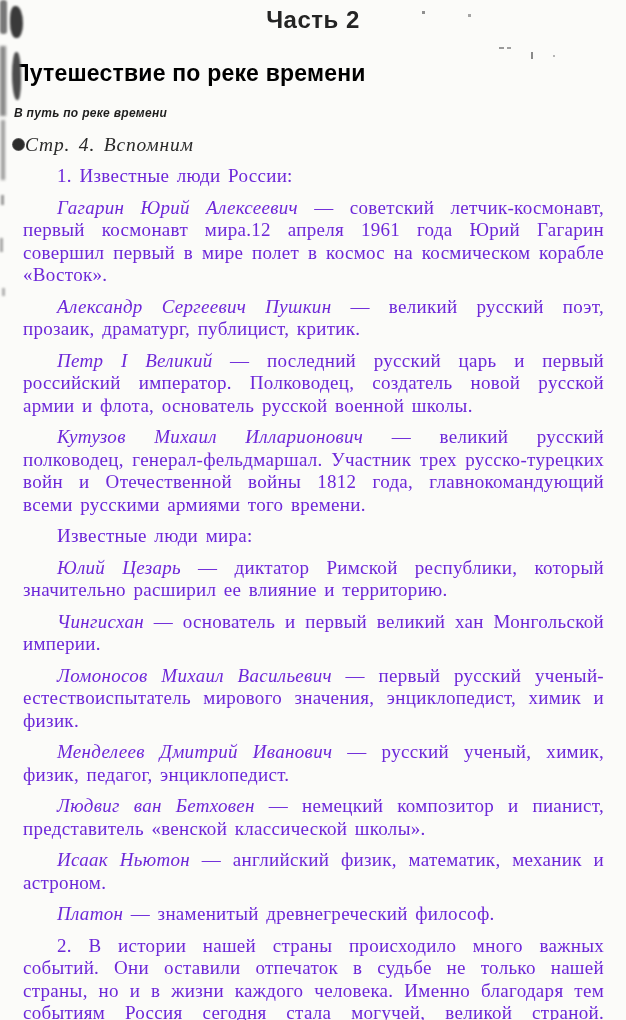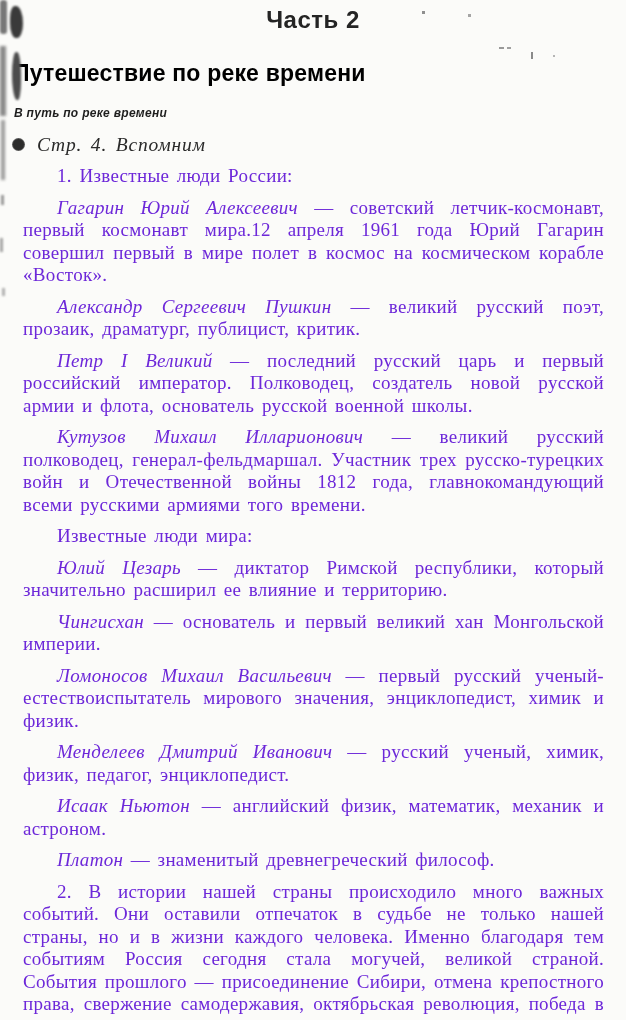--- a/index.html
+++ b/index.html
@@ -41,21 +41,21 @@
     font-style: italic;
     font-size: 12px;
     line-height: 21px;
     margin: 17px 12px 0 14px;
     color: #1e1e1e;
     letter-spacing: 0.3px;
   }
   .task-line {
     display: flex;
     align-items: center;
-    gap: 13px;
+    gap: 1px;
     margin: 9px 12px 0 13px;
     font-style: italic;
     font-size: 19.5px;
     line-height: 23px;
     letter-spacing: 0.8px;
     word-spacing: 3px;
     color: #2a2a2a;
   }
   .bullet {
     width: 11px;
@@ -131,18 +131,19 @@
     <p class="par"><span class="lead"></span><span>1. Известные люди России:</span></p>
     <p class="par"><span class="lead">Гагарин Юрий Алексеевич</span><span> — советский летчик-космонавт, первый космонавт мира.12 апреля 1961 года Юрий Гагарин совершил первый в мире полет в космос на космическом корабле «Восток».</span></p>
     <p class="par"><span class="lead">Александр Сергеевич Пушкин</span><span> — великий русский поэт, прозаик, драматург, публицист, критик.</span></p>
     <p class="par"><span class="lead">Петр I Великий</span><span> — последний русский царь и первый российский император. Полководец, создатель новой русской армии и флота, основатель русской военной школы.</span></p>
     <p class="par"><span class="lead">Кутузов Михаил Илларионович</span><span> — великий русский полководец, генерал-фельдмаршал. Участник трех русско-турецких войн и Отечественной войны 1812 года, главнокомандующий всеми русскими армиями того времени.</span></p>
     <p class="par"><span class="lead"></span><span>Известные люди мира:</span></p>
     <p class="par"><span class="lead">Юлий Цезарь</span><span> — диктатор Римской республики, который значительно расширил ее влияние и территорию.</span></p>
     <p class="par"><span class="lead">Чингисхан</span><span> — основатель и первый великий хан Монгольской империи.</span></p>
     <p class="par"><span class="lead">Ломоносов Михаил Васильевич</span><span> — первый русский ученый-естествоиспытатель мирового значения, энциклопедист, химик и физик.</span></p>
     <p class="par"><span class="lead">Менделеев Дмитрий Иванович</span><span> — русский ученый, химик, физик, педагог, энциклопедист.</span></p>
+    <p class="par"><span class="lead">Людвиг ван Бетховен</span><span> — немецкий композитор и пианист, представитель «венской классической школы».</span></p>
     <p class="par"><span class="lead">Исаак Ньютон</span><span> — английский физик, математик, механик и астроном.</span></p>
     <p class="par"><span class="lead">Платон</span><span> — знаменитый древнегреческий философ.</span></p>
     <p class="par"><span class="lead"></span><span>2. В истории нашей страны происходило много важных событий. Они оставили отпечаток в судьбе не только нашей страны, но и в жизни каждого человека. Именно благодаря тем событиям Россия сегодня стала могучей, великой страной. События прошлого — присоединение Сибири, отмена крепостного права, свержение самодержавия, октябрьская революция, победа в Великой Отечественной войне, полет человека в космос — имеют огромное значение в жизни каждого человека и страны в целом.</span></p>
   </div>
 
 </div>
 
 </body></html>

